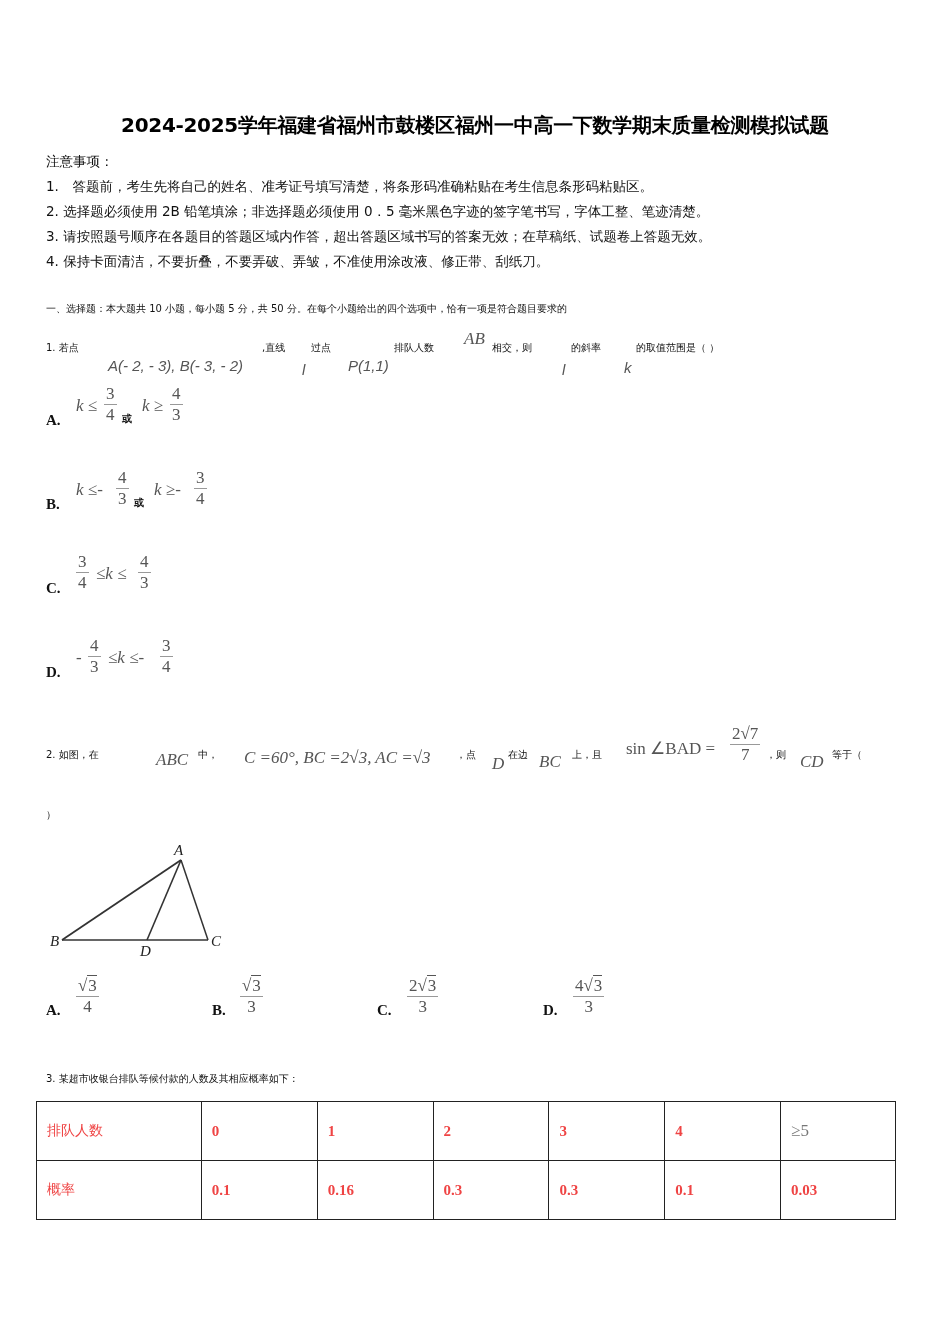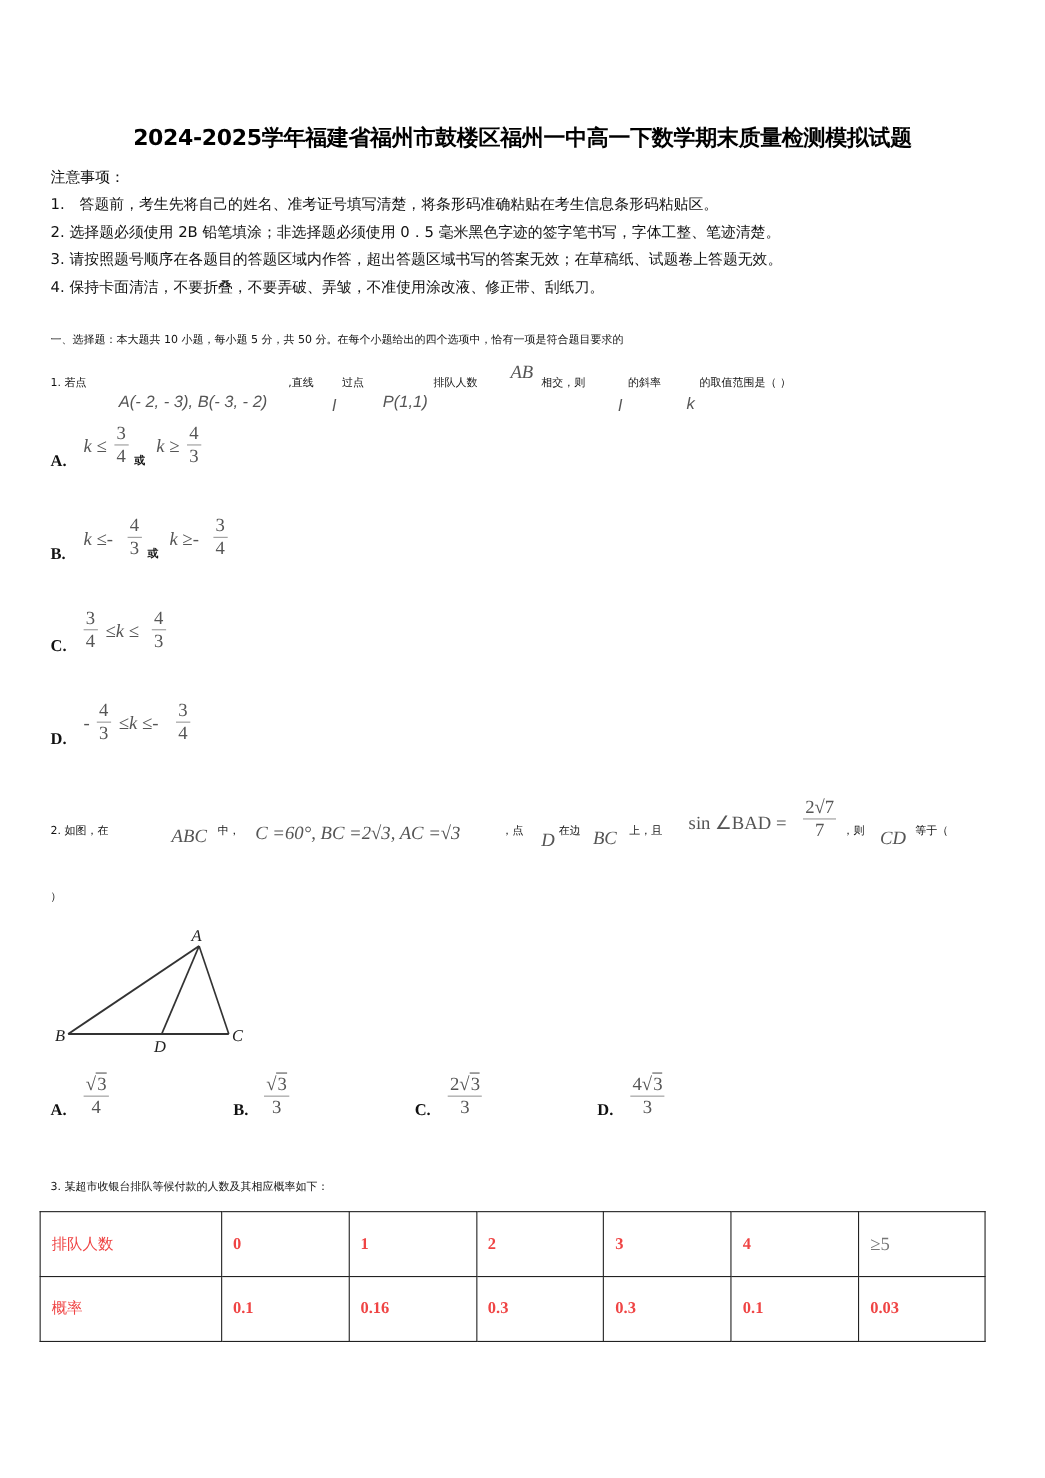--- a/index.html
+++ b/index.html
@@ -118,21 +118,21 @@
   <span class="abs frac" style="left:114px; top:0;">
       <span class="num">3</span>
       <span class="den">4</span>
     </span>
 </div>
 
 <div class="abs" style="left:46px; top:722px; width:860px; height:50px;">
   <span class="abs cjk" style="left:0; top:26px;">2. 如图，在</span>
   <span class="abs math mathi" style="left:110px; top:28px;">ABC</span>
   <span class="abs cjk" style="left:152px; top:26px;">中，</span>
-  <span class="abs math mathi" style="left:186px; top:26px;">C =60°, BC =2√3, AC =√3</span>
+  <span class="abs math mathi" style="left:198px; top:26px;">C =60°, BC =2√3, AC =√3</span>
   <span class="abs cjk" style="left:410px; top:26px;">，点</span>
   <span class="abs math mathi" style="left:446px; top:32px;">D</span>
   <span class="abs cjk" style="left:462px; top:26px;">在边</span>
   <span class="abs math mathi" style="left:493px; top:30px;">BC</span>
   <span class="abs cjk" style="left:526px; top:26px;">上，且</span>
   <span class="abs math" style="left:580px; top:16px;">sin ∠BAD =</span>
   <span class="abs frac" style="left:684px; top:2px;">
       <span class="num">2√7</span>
       <span class="den">7</span>
     </span>

